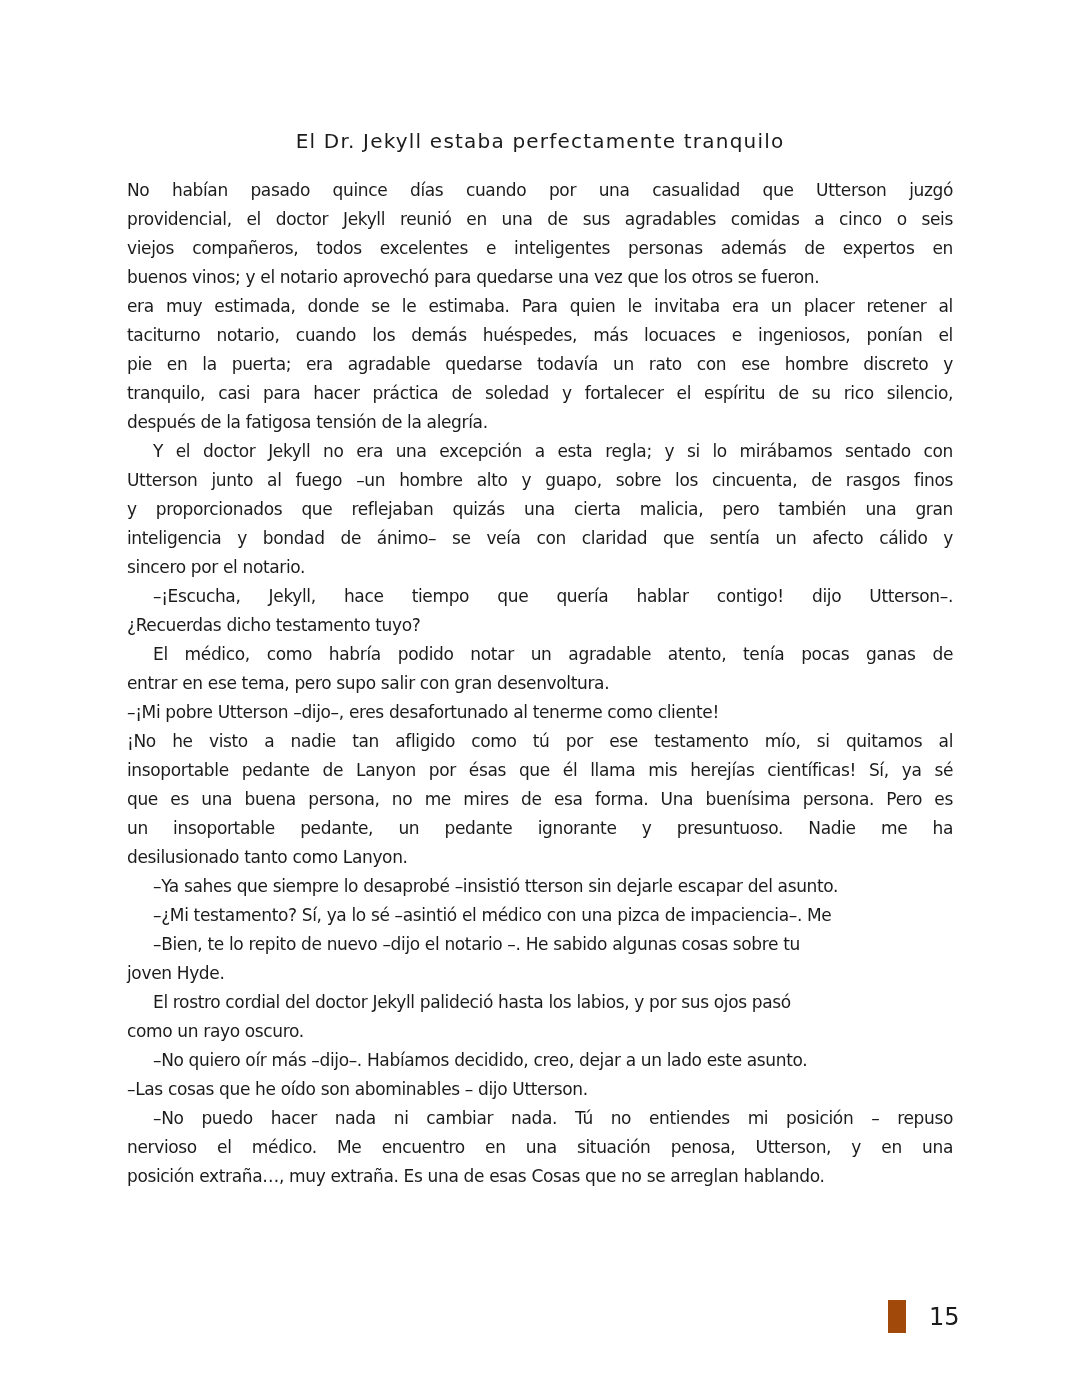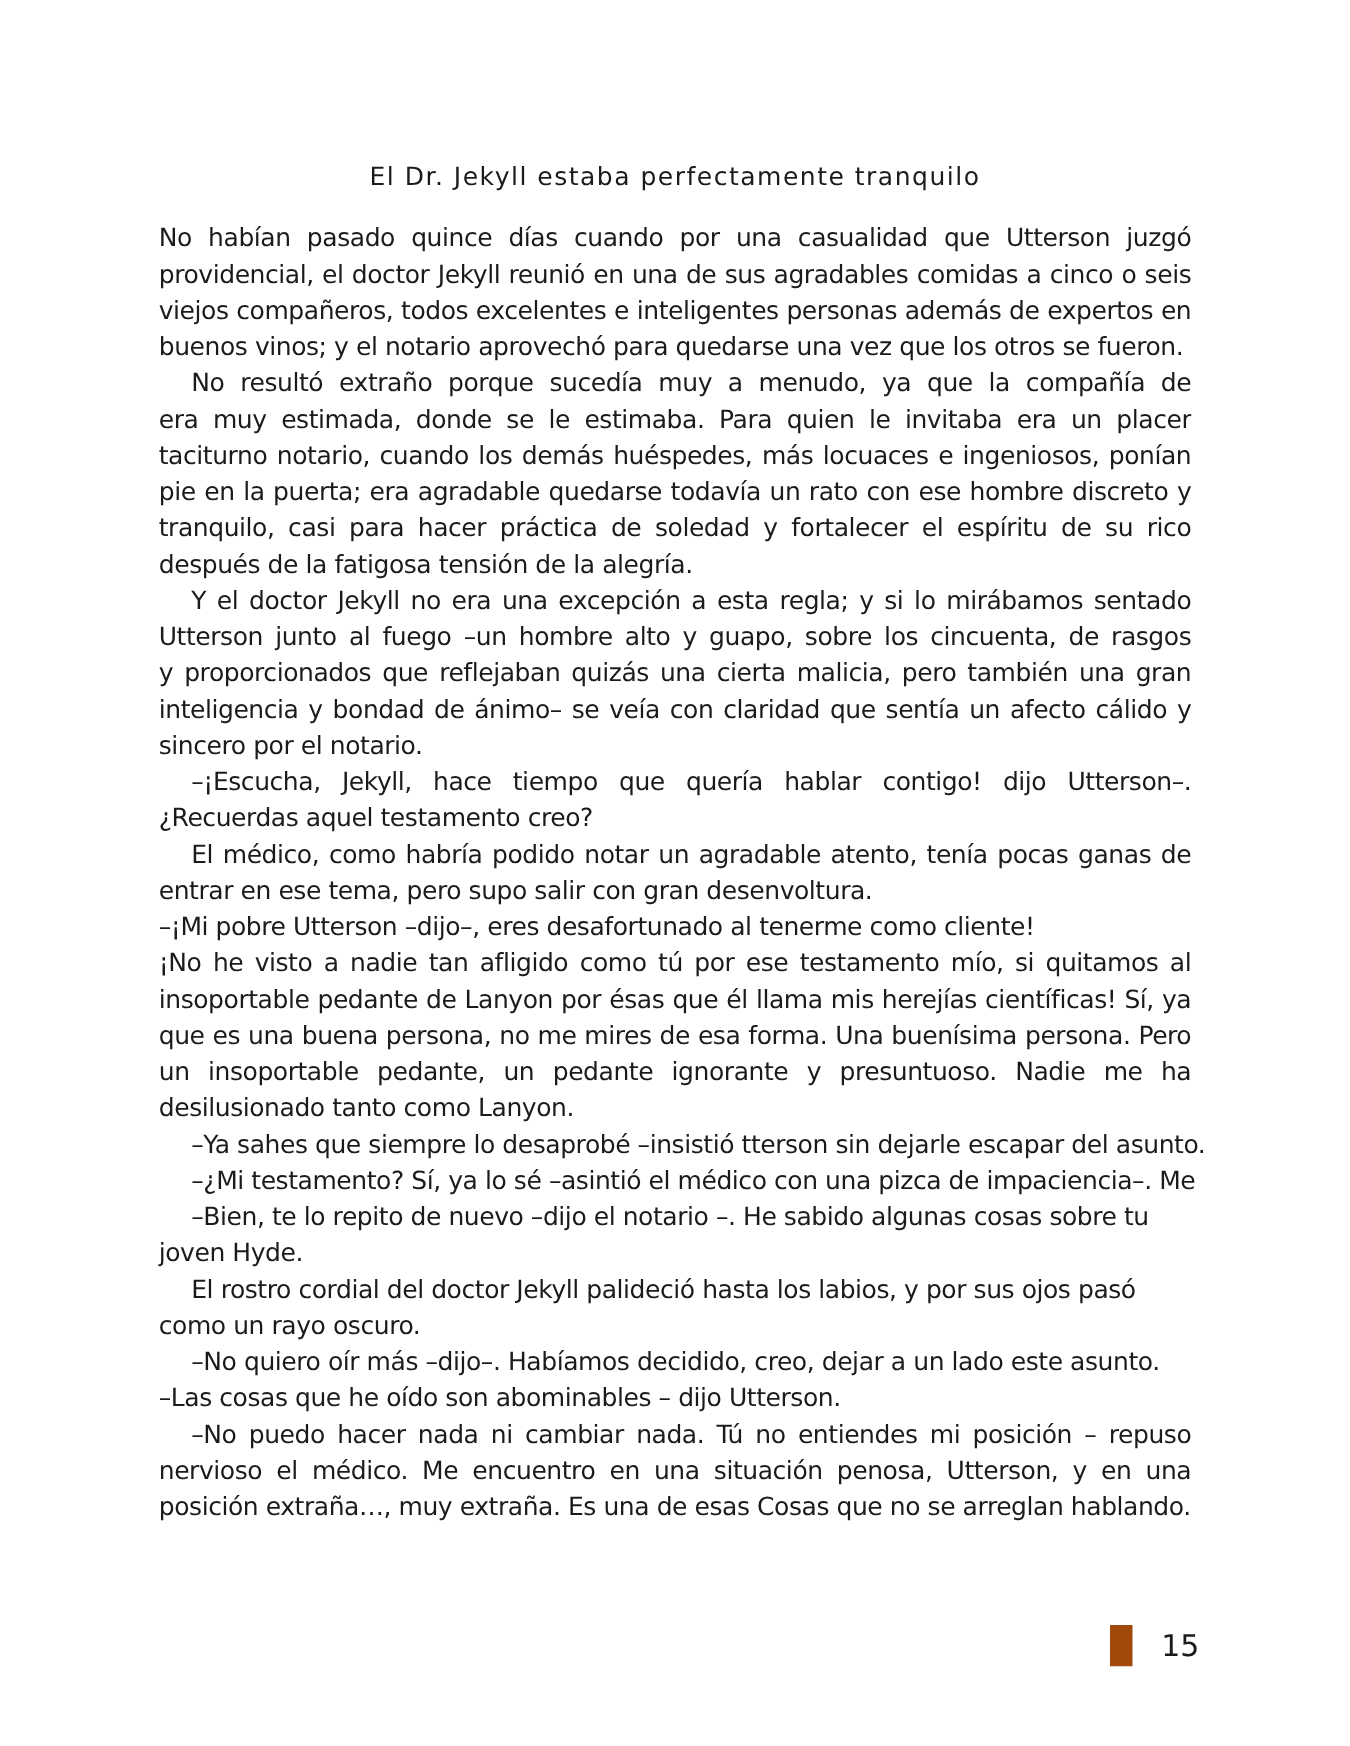--- a/index.html
+++ b/index.html
@@ -8,21 +8,21 @@
   .title {
     position: absolute; left: 0; width: 1080px; top: 127px;
     text-align: center;
     font-family: "DejaVu Sans", sans-serif;
     font-size: 20px; letter-spacing: 1.2px; color: #1b1b1b;
     line-height: 28px;
   }
   .body-text {
     position: absolute; left: 127px; top: 176px; width: 826px;
     font-family: "DejaVu Sans", sans-serif;
-    font-size: 20px; line-height: 29px; color: #1b1b1b;
+    font-size: 17px; line-height: 29px; color: #1b1b1b;
     letter-spacing: -0.35px;
   }
   .line { display: block; white-space: nowrap; height: 29px; }
   .line.j { text-align: justify; text-align-last: justify; white-space: normal; overflow: hidden; }
   .line.indent { padding-left: 26px; }
   .footer-bar {
     position: absolute; left: 888px; top: 1300px; width: 18px; height: 33px;
     background: #a0490a;
   }
   .page-number {
@@ -34,33 +34,32 @@
 </head>
 <body>
 
 <div class="page">
   <div class="title">El Dr. Jekyll estaba perfectamente tranquilo</div>
   <div class="body-text" id="body-text">
       <span class="line j">No habían pasado quince días cuando por una casualidad que Utterson juzgó</span>
       <span class="line j">providencial, el doctor Jekyll reunió en una de sus agradables comidas a cinco o seis</span>
       <span class="line j">viejos compañeros, todos excelentes e inteligentes personas además de expertos en</span>
       <span class="line">buenos vinos; y el notario aprovechó para quedarse una vez que los otros se fueron.</span>
-      <span class="line j indent">No resultó extraño porque sucedía muy a menudo, ya que la compañía de Utterson</span>
       <span class="line j">era muy estimada, donde se le estimaba. Para quien le invitaba era un placer retener al</span>
       <span class="line j">taciturno notario, cuando los demás huéspedes, más locuaces e ingeniosos, ponían el</span>
       <span class="line j">pie en la puerta; era agradable quedarse todavía un rato con ese hombre discreto y</span>
       <span class="line j">tranquilo, casi para hacer práctica de soledad y fortalecer el espíritu de su rico silencio,</span>
       <span class="line">después de la fatigosa tensión de la alegría.</span>
       <span class="line j indent">Y el doctor Jekyll no era una excepción a esta regla; y si lo mirábamos sentado con</span>
       <span class="line j">Utterson junto al fuego –un hombre alto y guapo, sobre los cincuenta, de rasgos finos</span>
       <span class="line j">y proporcionados que reflejaban quizás una cierta malicia, pero también una gran</span>
       <span class="line j">inteligencia y bondad de ánimo– se veía con claridad que sentía un afecto cálido y</span>
       <span class="line">sincero por el notario.</span>
       <span class="line j indent">–¡Escucha, Jekyll, hace tiempo que quería hablar contigo! dijo Utterson–.</span>
-      <span class="line">¿Recuerdas aquel testamento creo?</span>
+      <span class="line">¿Recuerdas dicho testamento tuyo?</span>
       <span class="line j indent">El médico, como habría podido notar un agradable atento, tenía pocas ganas de</span>
       <span class="line">entrar en ese tema, pero supo salir con gran desenvoltura.</span>
       <span class="line">–¡Mi pobre Utterson –dijo–, eres desafortunado al tenerme como cliente!</span>
       <span class="line j">¡No he visto a nadie tan afligido como tú por ese testamento mío, si quitamos al</span>
       <span class="line j">insoportable pedante de Lanyon por ésas que él llama mis herejías científicas! Sí, ya sé</span>
       <span class="line j">que es una buena persona, no me mires de esa forma. Una buenísima persona. Pero es</span>
       <span class="line j">un insoportable pedante, un pedante ignorante y presuntuoso. Nadie me ha</span>
       <span class="line">desilusionado tanto como Lanyon.</span>
       <span class="line indent">–Ya sahes que siempre lo desaprobé –insistió tterson sin dejarle escapar del asunto.</span>
       <span class="line indent">–¿Mi testamento? Sí, ya lo sé –asintió el médico con una pizca de impaciencia–. Me</span>

